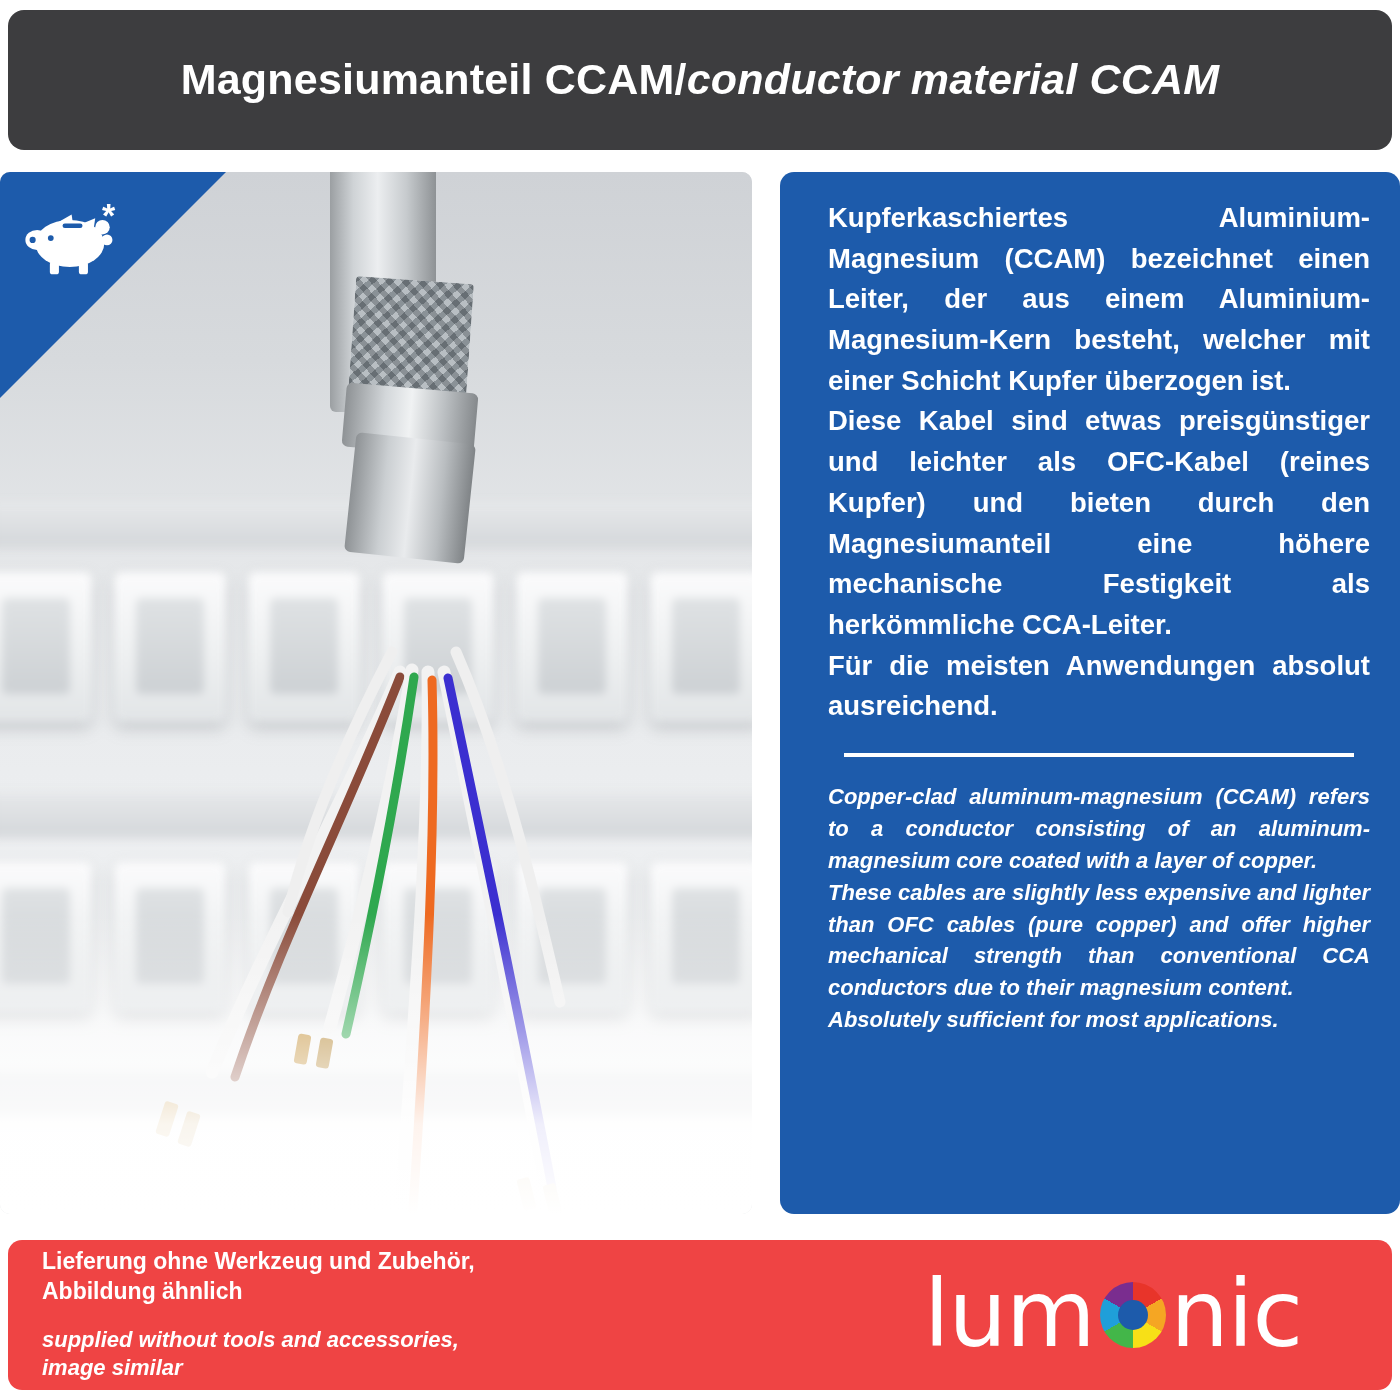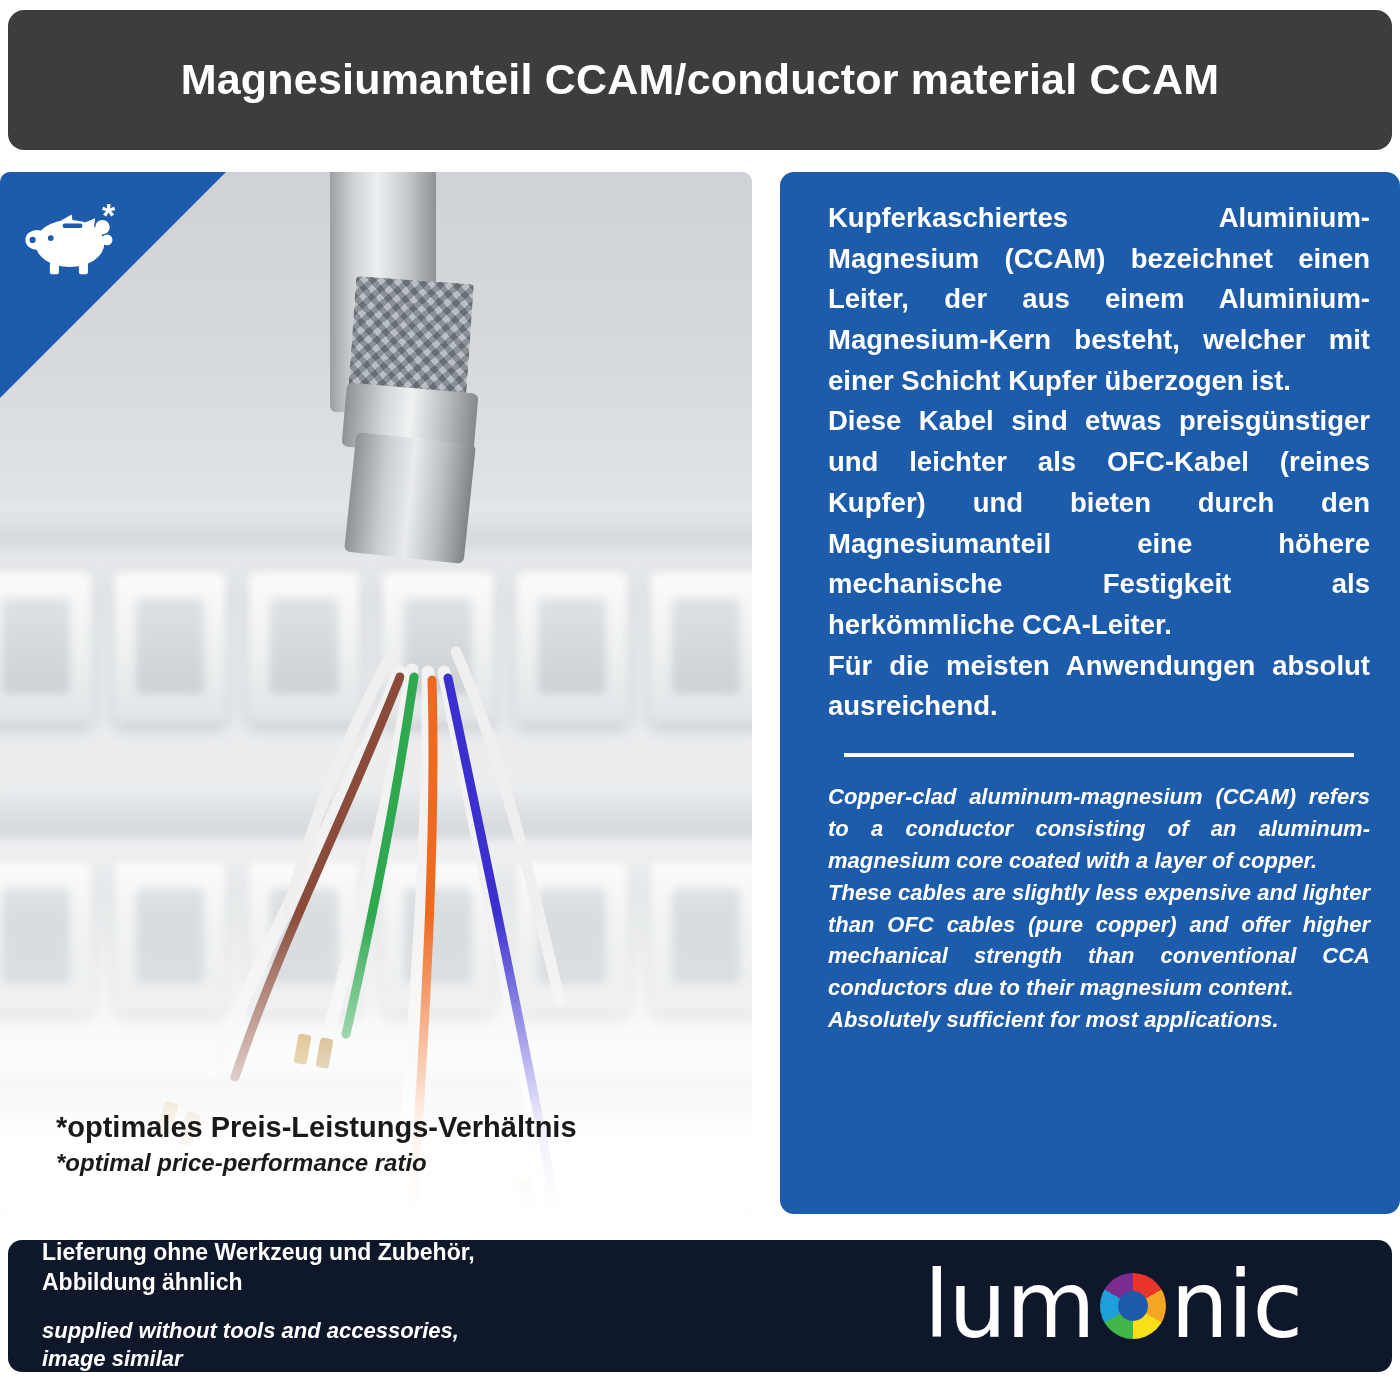--- a/index.html
+++ b/index.html
@@ -39,20 +39,21 @@
   .header-title {
     color: #ffffff;
     font-size: 43px;
     font-weight: bold;
     letter-spacing: 0.2px;
     text-align: center;
     line-height: 1.1;
     white-space: nowrap;
   }
   .header-title .it {
+    font-style: italic;
   }
 
   
   .photo-panel {
     position: absolute;
     left: 0px;
     top: 172px;
     width: 752px;
     height: 1042px;
     border-radius: 10px;
@@ -254,22 +255,22 @@
     text-align: justify;
     text-justify: inter-word;
   }
 
   
   .footer {
     position: absolute;
     left: 8px;
     top: 1240px;
     width: 1384px;
-    height: 132px;
-    background: #0f172a;
+    height: 150px;
+    background: #ef4444;
     border-radius: 14px;
     box-sizing: border-box;
     padding: 22px 34px;
     display: flex;
     align-items: center;
     justify-content: space-between;
   }
   .footer-text {
     color: #ffffff;
     max-width: 640px;
@@ -405,24 +406,20 @@
         <circle cx="31" cy="42" r="3.2" fill="#1d5bab"></circle>
         <rect x="44" y="26" width="22" height="5" rx="2.5" fill="#1d5bab"></rect>
         <rect x="30" y="68" width="10" height="14" rx="3" fill="#ffffff"></rect>
         <rect x="62" y="68" width="10" height="14" rx="3" fill="#ffffff"></rect>
         <circle cx="88" cy="30" r="8" fill="#ffffff"></circle>
         <circle cx="93" cy="44" r="6" fill="#ffffff"></circle>
       </svg>
       <div class="star">*</div>
     </div>
 
-    <div class="left-caption">
-      <div class="line1">*optimales Preis-Leistungs-Verhältnis</div>
-      <div class="line2">*optimal price-performance ratio</div>
-    </div>
   </div>
 
   <div class="text-panel">
     <div class="de-block">
       <p>Kupferkaschiertes Aluminium-Magnesium (CCAM) bezeichnet einen Leiter, der aus einem Aluminium-Magnesium-Kern besteht, welcher mit einer Schicht Kupfer überzogen ist.</p>
       <p>Diese Kabel sind etwas preisgünstiger und leichter als OFC-Kabel (reines Kupfer) und bieten durch den Magnesiumanteil eine höhere mechanische Festigkeit als herkömmliche CCA-Leiter.</p>
       <p class="last-para">Für die meisten Anwendungen absolut ausreichend.</p>
     </div>
     <div class="divider"></div>
     <div class="en-block">

